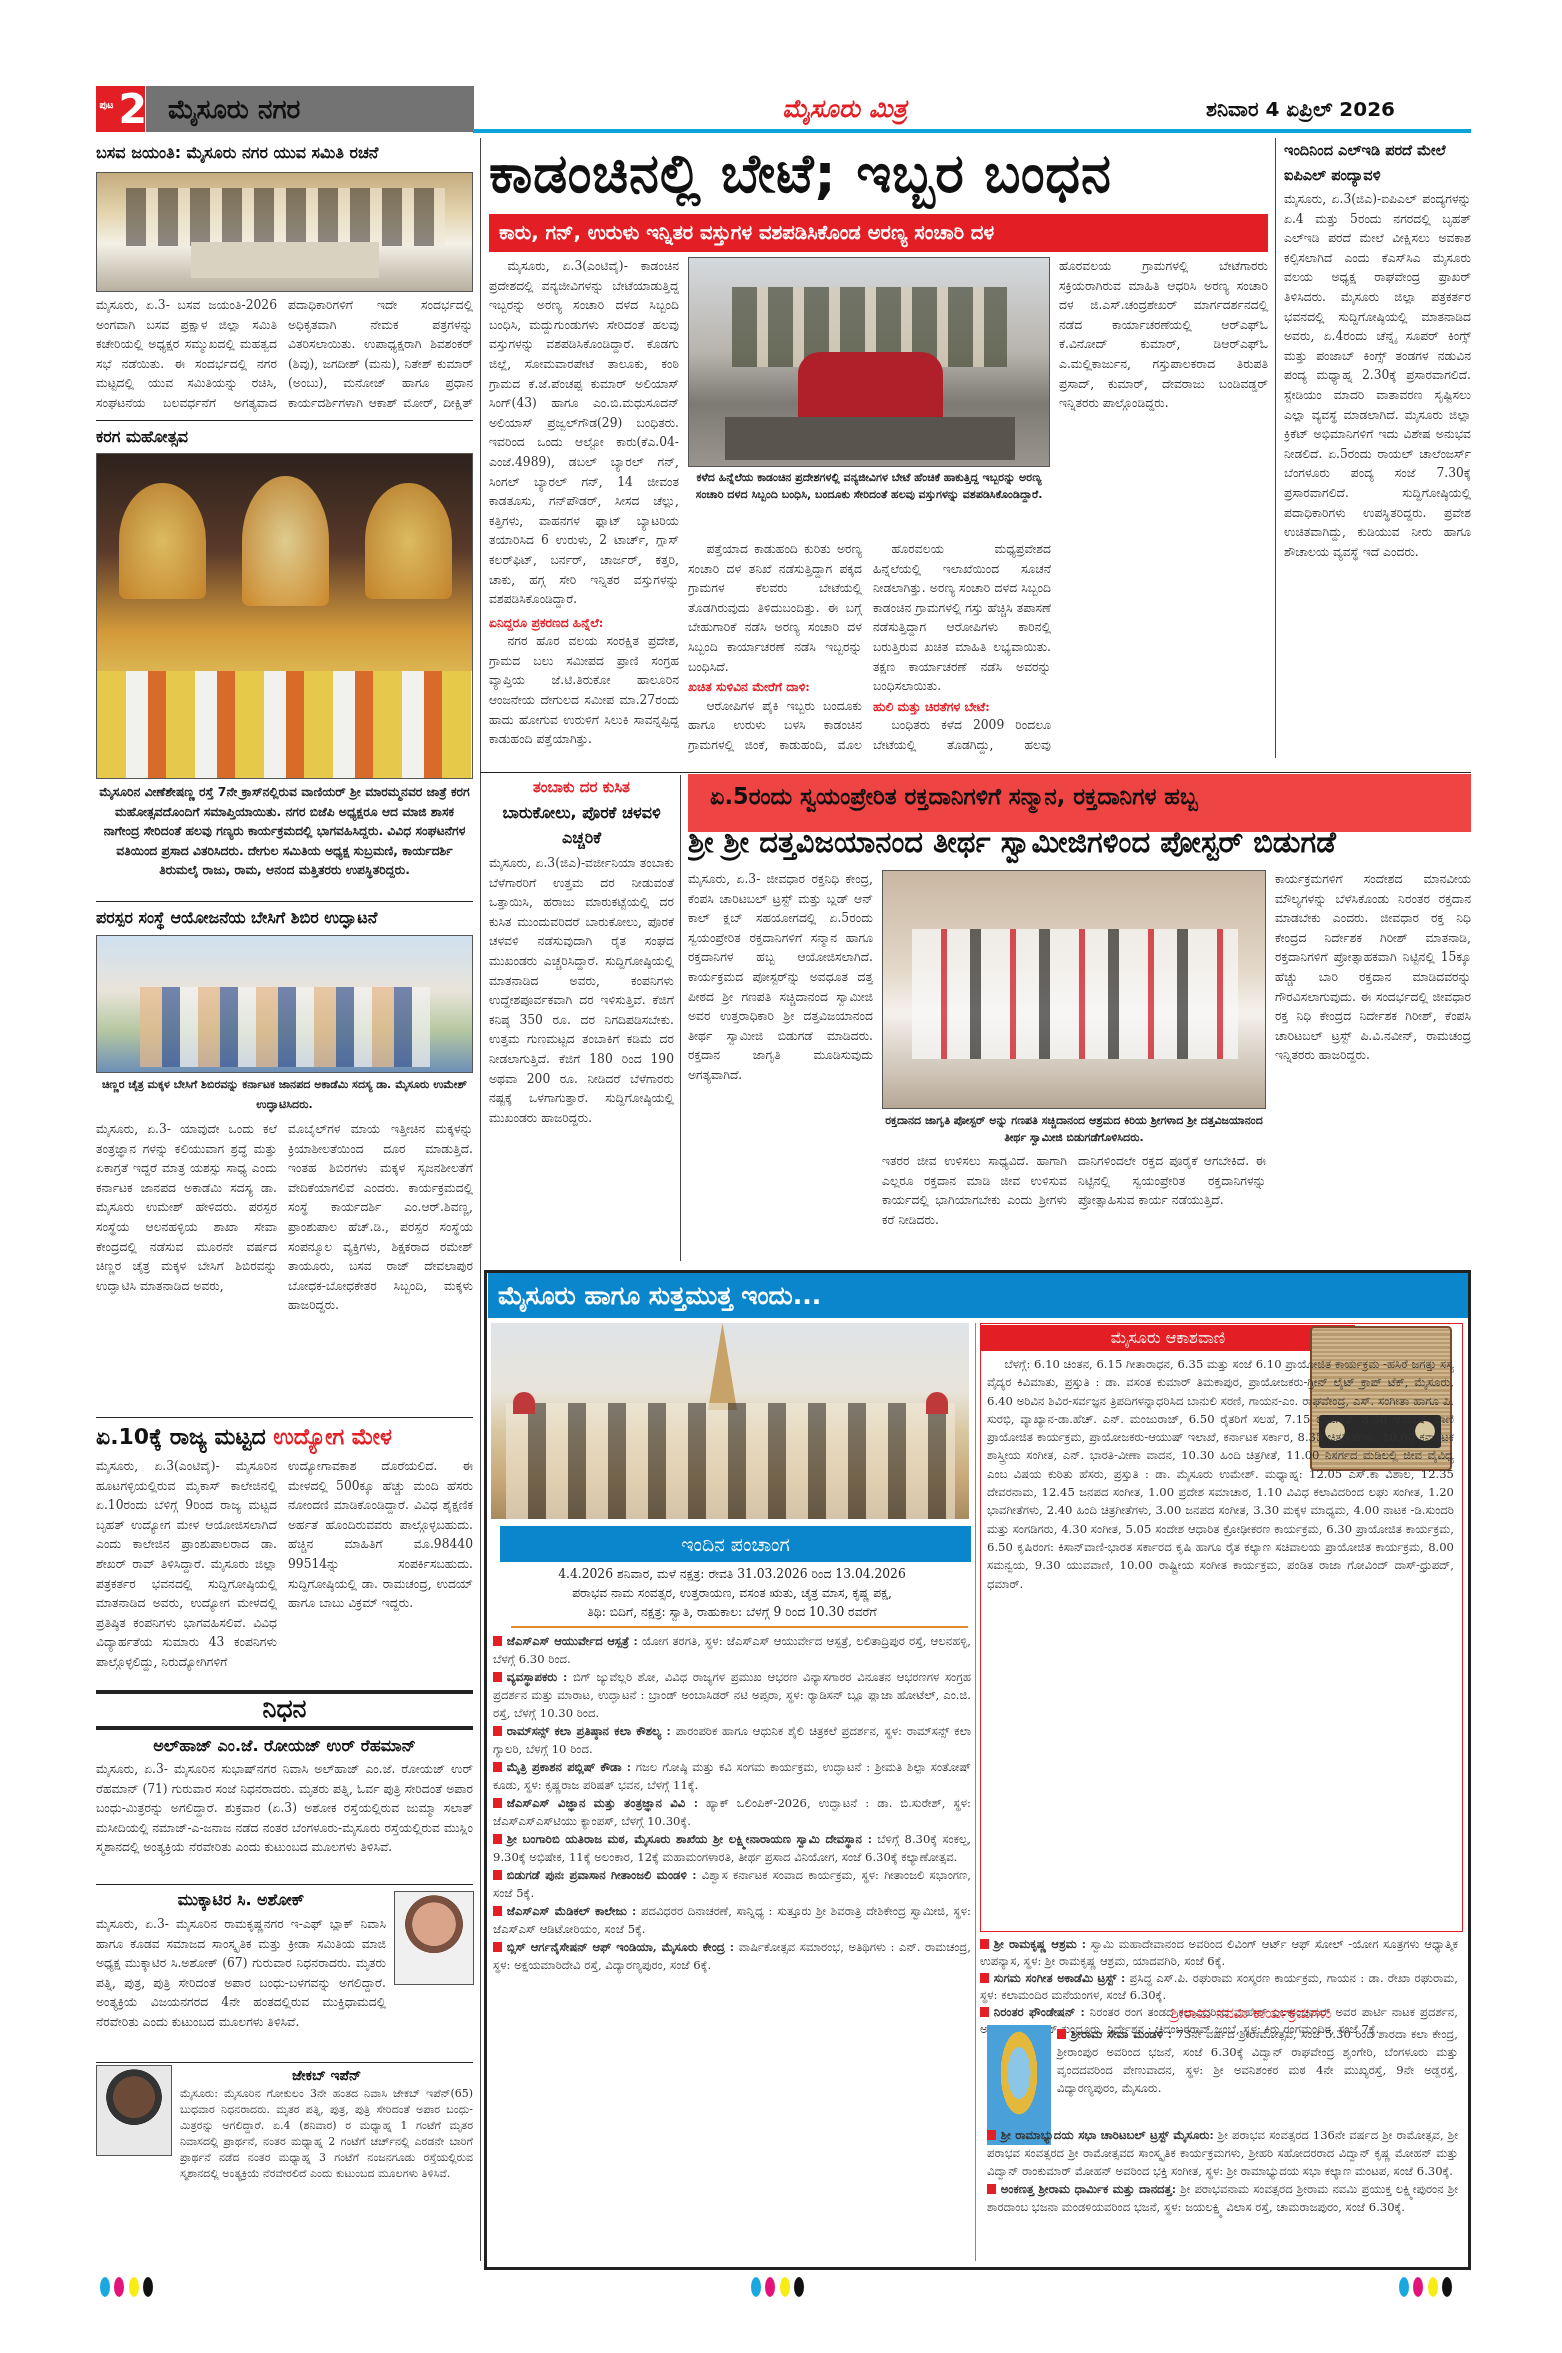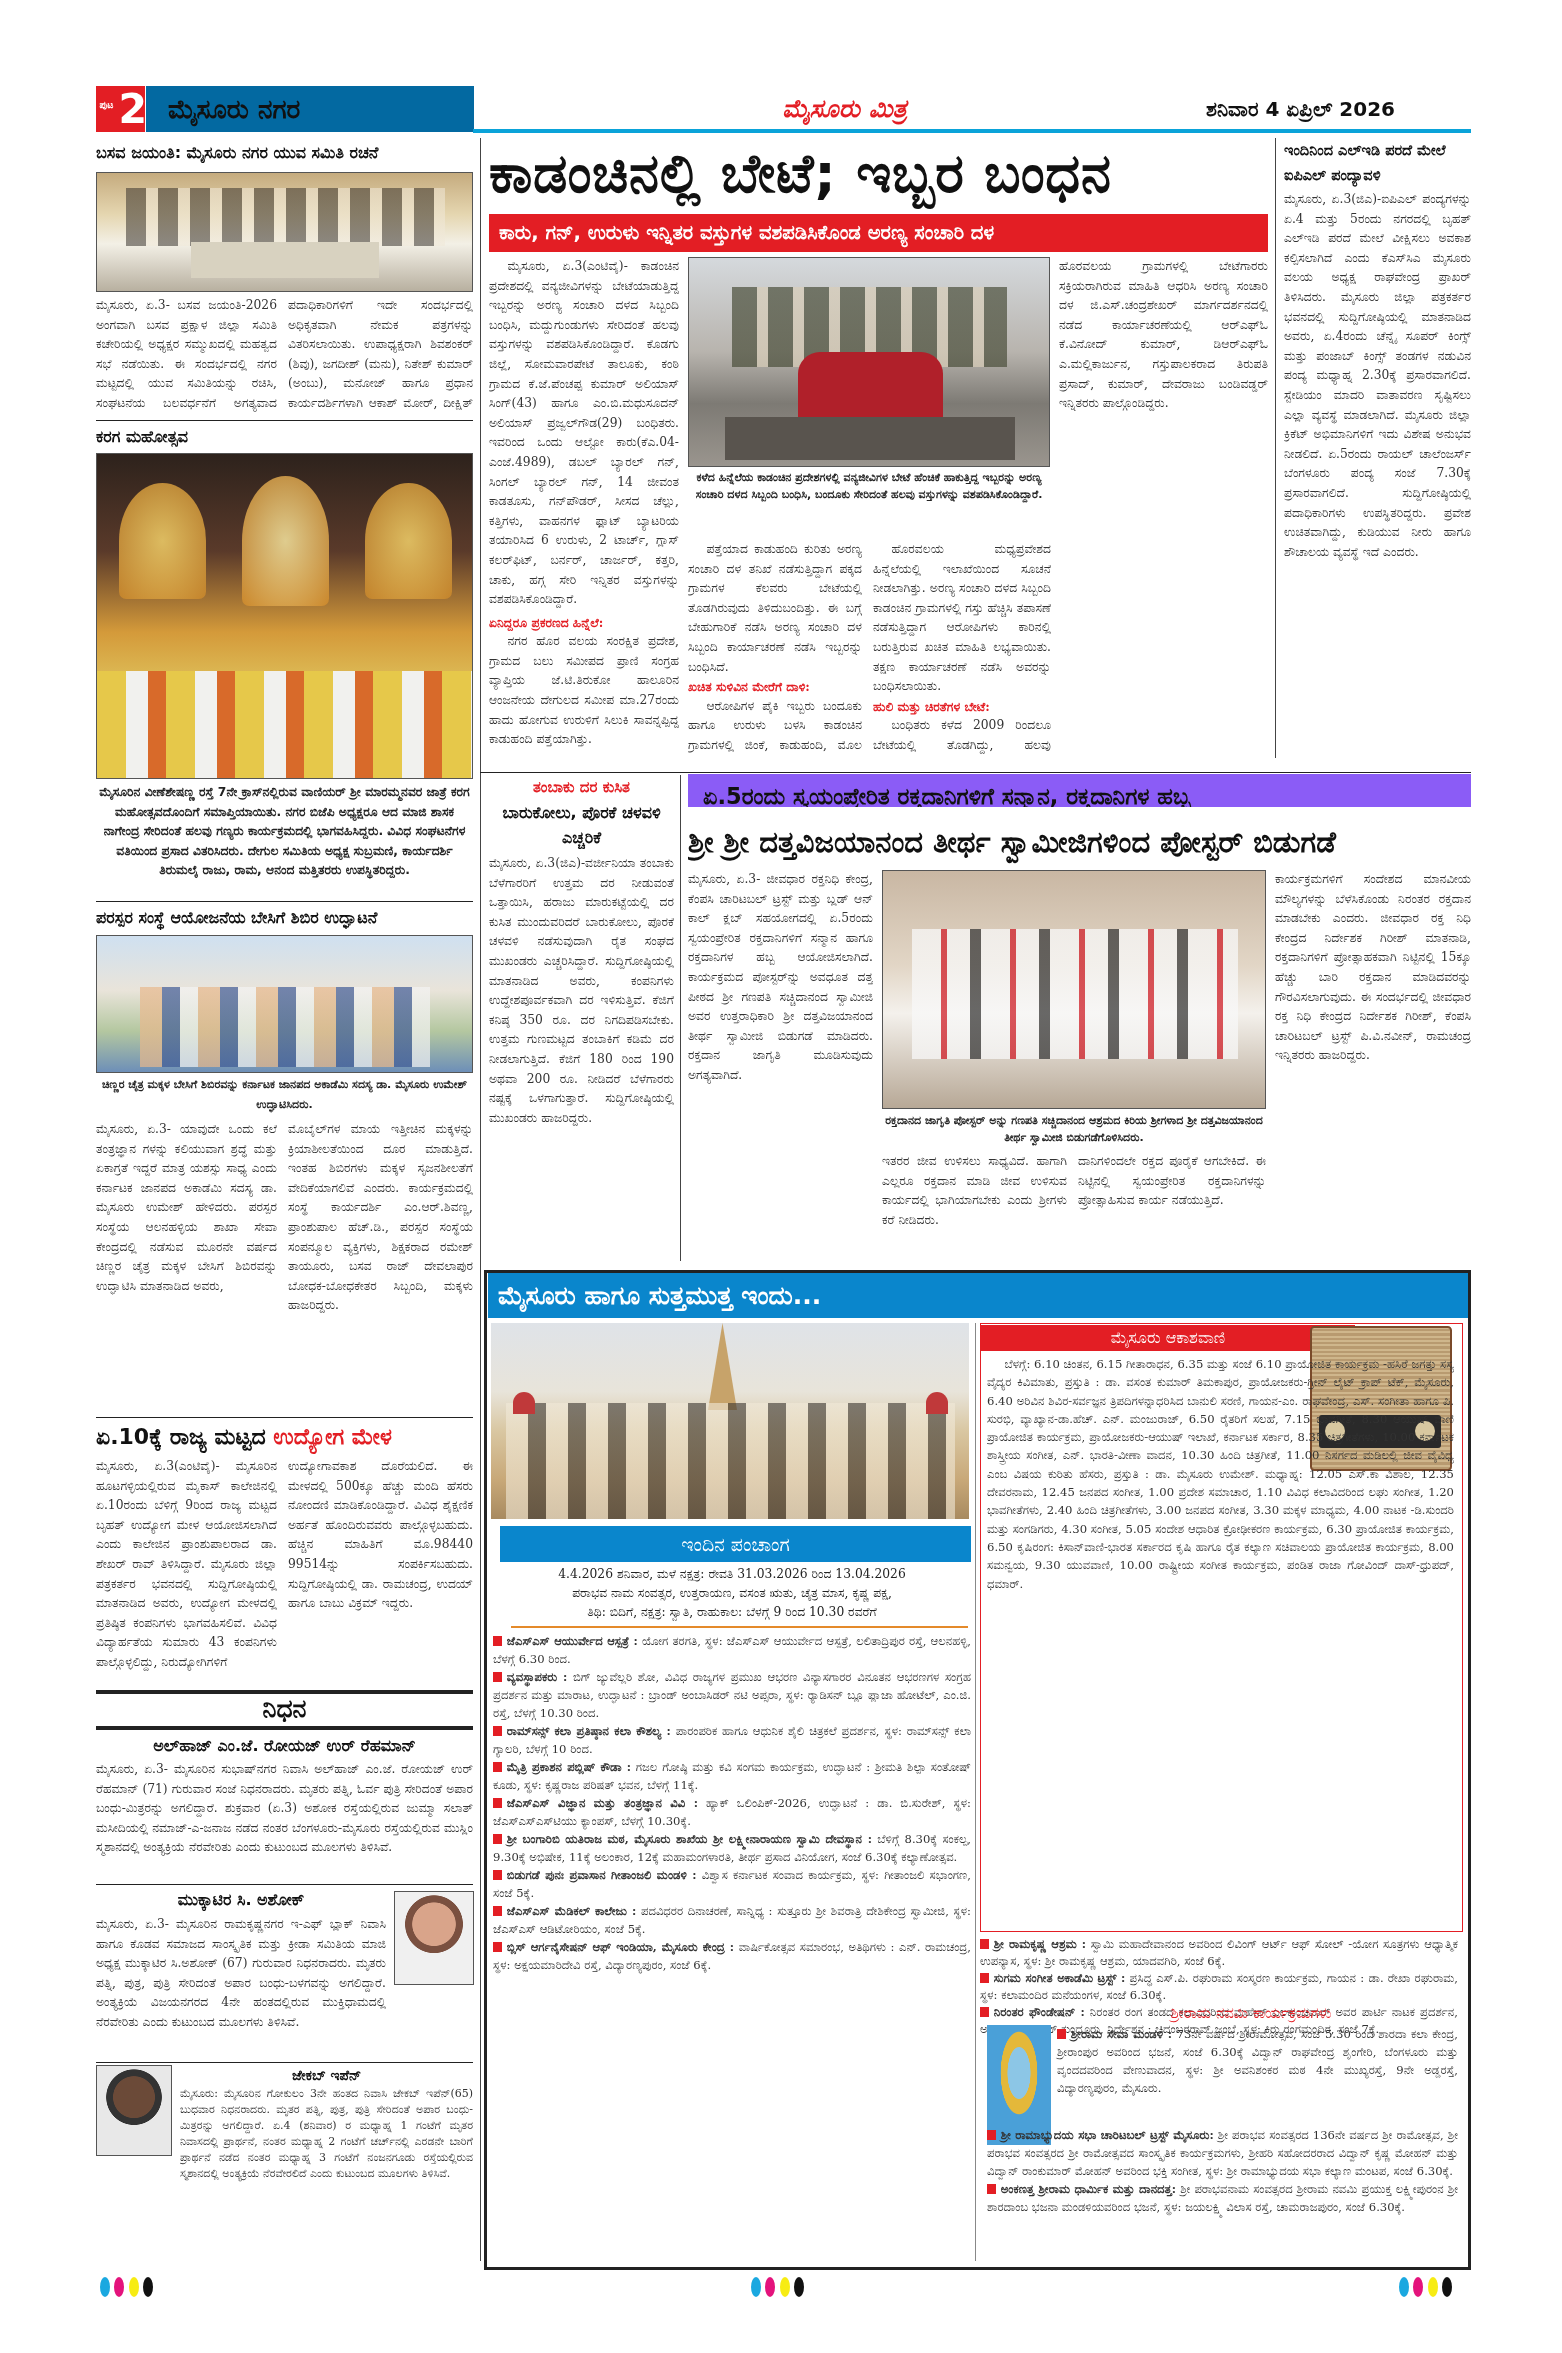--- a/index.html
+++ b/index.html
@@ -15,21 +15,21 @@
 .bul{display:inline-block;width:9.4px;height:9.4px;background:#e31e24;margin-right:4.3px;vertical-align:-0.7px}
 .dot{display:inline-block;width:10px;height:20px;border-radius:50%;margin-right:4.3px}
 </style>
 </head>
 <body>
 
 <div class="abs" style="left:96px;top:86px;width:49px;height:46px;background:#e31e24;color:#fff;font-family:'DejaVu Sans',sans-serif">
   <span style="position:absolute;left:3.6px;top:13px;font-size:9.4px;font-weight:bold">ಪುಟ</span>
   <span style="position:absolute;left:22.5px;top:-1.4px;font-size:41px;font-weight:bold">2</span>
 </div>
-<div class="abs head" style="left:146px;top:86px;width:328px;height:46px;background:#0369a1;font-size:26px;line-height:46px;padding-left:22px">ಮೈಸೂರು ನಗರ</div>
+<div class="abs head" style="left:146px;top:86px;width:328px;height:46px;background:#737373;font-size:26px;line-height:46px;padding-left:22px">ಮೈಸೂರು ನಗರ</div>
 <div class="abs" style="left:725px;top:86px;width:239px;text-align:center;color:#e31e24;font-family:'DejaVu Sans',sans-serif;font-weight:bold;font-style:italic;font-size:25px;line-height:46px">ಮೈಸೂರು ಮಿತ್ರ</div>
 <div class="abs head" style="left:1130px;top:86px;width:341px;text-align:center;font-size:20px;line-height:46px">ಶನಿವಾರ 4 ಏಪ್ರಿಲ್ 2026</div>
 <div class="abs" style="left:473px;top:129px;width:998px;height:3.6px;background:#0aa3d9"></div>
 
 <div class="abs head" style="left:96px;top:138px;width:377px;font-size:16px;line-height:29px;white-space:nowrap;overflow:hidden">ಬಸವ ಜಯಂತಿ: ಮೈಸೂರು ನಗರ ಯುವ ಸಮಿತಿ ರಚನೆ</div>
 <div class="photo" style="left:96px;top:172px;width:377px;height:120px;background:linear-gradient(180deg,#c5ab7e 0%,#e5d6b0 35%,#f3f0e6 60%,#b8b0a0 100%)">
   <div style="position:absolute;left:29px;top:14.5px;width:319px;height:58px;background:repeating-linear-gradient(90deg,#38322c 0 20px,#f0e8d8 20px 32px);opacity:.55"></div>
   <div style="position:absolute;left:94px;top:69px;width:188px;height:36px;background:#d8d2c0"></div>
 </div>
 <div class="abs txt" style="left:96px;top:296px;width:181px;height:123px">ಮೈಸೂರು, ಏ.3- ಬಸವ ಜಯಂತಿ-2026 ಅಂಗವಾಗಿ ಬಸವ ಪ್ರಕ್ಷಾಳ ಜಿಲ್ಲಾ ಸಮಿತಿ ಕಚೇರಿಯಲ್ಲಿ ಅಧ್ಯಕ್ಷರ ಸಮ್ಮುಖದಲ್ಲಿ ಮಹತ್ವದ ಸಭೆ ನಡೆಯಿತು. ಈ ಸಂದರ್ಭದಲ್ಲಿ ನಗರ ಮಟ್ಟದಲ್ಲಿ ಯುವ ಸಮಿತಿಯನ್ನು ರಚಿಸಿ, ಸಂಘಟನೆಯ ಬಲವರ್ಧನೆಗೆ ಅಗತ್ಯವಾದ ಕಾರ್ಯಕ್ರಮ ಹಾಗೂ ಭವಿಷ್ಯದ ಯೋಜನೆಗಳ ಬಗ್ಗೆ ಚರ್ಚಿಸಲಾಯಿತು. ಅಂತಿಮವಾಗಿ</div>
@@ -111,21 +111,21 @@
 <div class="abs head" style="left:1284px;top:138px;width:187px;font-size:14.5px;line-height:25px">ಇಂದಿನಿಂದ ಎಲ್‌ಇಡಿ ಪರದೆ ಮೇಲೆ ಐಪಿಎಲ್ ಪಂದ್ಯಾವಳಿ</div>
 <div class="abs txt" style="left:1284px;top:190px;width:187px;height:567px">ಮೈಸೂರು, ಏ.3(ಜಿಎ)-ಐಪಿಎಲ್ ಪಂದ್ಯಗಳನ್ನು ಏ.4 ಮತ್ತು 5ರಂದು ನಗರದಲ್ಲಿ ಬೃಹತ್ ಎಲ್‌ಇಡಿ ಪರದೆ ಮೇಲೆ ವೀಕ್ಷಿಸಲು ಅವಕಾಶ ಕಲ್ಪಿಸಲಾಗಿದೆ ಎಂದು ಕೆಎಸ್‌ಸಿಎ ಮೈಸೂರು ವಲಯ ಅಧ್ಯಕ್ಷ ರಾಘವೇಂದ್ರ ಪ್ರಾಖರ್ ತಿಳಿಸಿದರು. ಮೈಸೂರು ಜಿಲ್ಲಾ ಪತ್ರಕರ್ತರ ಭವನದಲ್ಲಿ ಸುದ್ದಿಗೋಷ್ಠಿಯಲ್ಲಿ ಮಾತನಾಡಿದ ಅವರು, ಏ.4ರಂದು ಚೆನ್ನೈ ಸೂಪರ್ ಕಿಂಗ್ಸ್ ಮತ್ತು ಪಂಜಾಬ್ ಕಿಂಗ್ಸ್ ತಂಡಗಳ ನಡುವಿನ ಪಂದ್ಯ ಮಧ್ಯಾಹ್ನ 2.30ಕ್ಕೆ ಪ್ರಸಾರವಾಗಲಿದೆ. ಸ್ಟೇಡಿಯಂ ಮಾದರಿ ವಾತಾವರಣ ಸೃಷ್ಟಿಸಲು ಎಲ್ಲಾ ವ್ಯವಸ್ಥೆ ಮಾಡಲಾಗಿದೆ. ಮೈಸೂರು ಜಿಲ್ಲಾ ಕ್ರಿಕೆಟ್ ಅಭಿಮಾನಿಗಳಿಗೆ ಇದು ವಿಶೇಷ ಅನುಭವ ನೀಡಲಿದೆ. ಏ.5ರಂದು ರಾಯಲ್ ಚಾಲೆಂಜರ್ಸ್ ಬೆಂಗಳೂರು ಪಂದ್ಯ ಸಂಜೆ 7.30ಕ್ಕೆ ಪ್ರಸಾರವಾಗಲಿದೆ. ಸುದ್ದಿಗೋಷ್ಠಿಯಲ್ಲಿ ಪದಾಧಿಕಾರಿಗಳು ಉಪಸ್ಥಿತರಿದ್ದರು. ಪ್ರವೇಶ ಉಚಿತವಾಗಿದ್ದು, ಕುಡಿಯುವ ನೀರು ಹಾಗೂ ಶೌಚಾಲಯ ವ್ಯವಸ್ಥೆ ಇದೆ ಎಂದರು.</div>
 
 <div class="rule" style="left:480px;top:772px;width:991px;height:1.4px"></div>
 
 <div class="abs head" style="left:489px;top:775px;width:185px;text-align:center;color:#e31e24;font-size:15px;line-height:25px">ತಂಬಾಕು ದರ ಕುಸಿತ</div>
 <div class="abs head" style="left:489px;top:800px;width:185px;text-align:center;font-size:16px;line-height:25px">ಬಾರುಕೋಲು, ಪೊರಕೆ ಚಳವಳಿ ಎಚ್ಚರಿಕೆ</div>
 <div class="abs txt" style="left:489px;top:854px;width:185px;height:407px">ಮೈಸೂರು, ಏ.3(ಜಿಎ)-ವರ್ಜೀನಿಯಾ ತಂಬಾಕು ಬೆಳೆಗಾರರಿಗೆ ಉತ್ತಮ ದರ ನೀಡುವಂತೆ ಒತ್ತಾಯಿಸಿ, ಹರಾಜು ಮಾರುಕಟ್ಟೆಯಲ್ಲಿ ದರ ಕುಸಿತ ಮುಂದುವರಿದರೆ ಬಾರುಕೋಲು, ಪೊರಕೆ ಚಳವಳಿ ನಡೆಸುವುದಾಗಿ ರೈತ ಸಂಘದ ಮುಖಂಡರು ಎಚ್ಚರಿಸಿದ್ದಾರೆ. ಸುದ್ದಿಗೋಷ್ಠಿಯಲ್ಲಿ ಮಾತನಾಡಿದ ಅವರು, ಕಂಪನಿಗಳು ಉದ್ದೇಶಪೂರ್ವಕವಾಗಿ ದರ ಇಳಿಸುತ್ತಿವೆ. ಕೆಜಿಗೆ ಕನಿಷ್ಠ 350 ರೂ. ದರ ನಿಗದಿಪಡಿಸಬೇಕು. ಉತ್ತಮ ಗುಣಮಟ್ಟದ ತಂಬಾಕಿಗೆ ಕಡಿಮೆ ದರ ನೀಡಲಾಗುತ್ತಿದೆ. ಕೆಜಿಗೆ 180 ರಿಂದ 190 ಅಥವಾ 200 ರೂ. ನೀಡಿದರೆ ಬೆಳೆಗಾರರು ನಷ್ಟಕ್ಕೆ ಒಳಗಾಗುತ್ತಾರೆ. ಸುದ್ದಿಗೋಷ್ಠಿಯಲ್ಲಿ ಮುಖಂಡರು ಹಾಜರಿದ್ದರು.</div>
 <div class="vrule" style="left:680px;top:775px;height:486px"></div>
 
-<div class="abs head" style="left:688px;top:774px;width:783px;height:33px;background:#8b5cf6;font-size:22.5px;line-height:45px;padding-left:15px;white-space:nowrap;overflow:hidden">ಏ.5ರಂದು ಸ್ವಯಂಪ್ರೇರಿತ ರಕ್ತದಾನಿಗಳಿಗೆ ಸನ್ಮಾನ, ರಕ್ತದಾನಿಗಳ ಹಬ್ಬ</div>
+<div class="abs head" style="left:688px;top:774px;width:783px;height:58px;background:#ef4444;font-size:22.5px;line-height:45px;padding-left:22px;white-space:nowrap;overflow:hidden">ಏ.5ರಂದು ಸ್ವಯಂಪ್ರೇರಿತ ರಕ್ತದಾನಿಗಳಿಗೆ ಸನ್ಮಾನ, ರಕ್ತದಾನಿಗಳ ಹಬ್ಬ</div>
 <div class="abs head" style="left:688px;top:820px;width:783px;font-size:29px;line-height:45px;white-space:nowrap;overflow:hidden">ಶ್ರೀ ಶ್ರೀ ದತ್ತವಿಜಯಾನಂದ ತೀರ್ಥ ಸ್ವಾಮೀಜಿಗಳಿಂದ ಪೋಸ್ಟರ್ ಬಿಡುಗಡೆ</div>
 <div class="abs txt" style="left:688px;top:870px;width:185px;height:391px">ಮೈಸೂರು, ಏ.3- ಜೀವಧಾರ ರಕ್ತನಿಧಿ ಕೇಂದ್ರ, ಕೆಂಪಸಿ ಚಾರಿಟಬಲ್ ಟ್ರಸ್ಟ್ ಮತ್ತು ಬ್ಲಡ್ ಆನ್ ಕಾಲ್ ಕ್ಲಬ್ ಸಹಯೋಗದಲ್ಲಿ ಏ.5ರಂದು ಸ್ವಯಂಪ್ರೇರಿತ ರಕ್ತದಾನಿಗಳಿಗೆ ಸನ್ಮಾನ ಹಾಗೂ ರಕ್ತದಾನಿಗಳ ಹಬ್ಬ ಆಯೋಜಿಸಲಾಗಿದೆ. ಕಾರ್ಯಕ್ರಮದ ಪೋಸ್ಟರ್‌ನ್ನು ಅವಧೂತ ದತ್ತ ಪೀಠದ ಶ್ರೀ ಗಣಪತಿ ಸಚ್ಚಿದಾನಂದ ಸ್ವಾಮೀಜಿ ಅವರ ಉತ್ತರಾಧಿಕಾರಿ ಶ್ರೀ ದತ್ತವಿಜಯಾನಂದ ತೀರ್ಥ ಸ್ವಾಮೀಜಿ ಬಿಡುಗಡೆ ಮಾಡಿದರು. ರಕ್ತದಾನ ಜಾಗೃತಿ ಮೂಡಿಸುವುದು ಅಗತ್ಯವಾಗಿದೆ.</div>
 <div class="photo" style="left:882px;top:870px;width:384px;height:239px;background:linear-gradient(180deg,#c9b7a3 0%,#e2d6c6 40%,#f4f1ec 60%,#b7a896 100%)">
   <div style="position:absolute;left:29px;top:58px;width:326px;height:130px;background:repeating-linear-gradient(90deg,#f8f8f8 0 29px,#d0202a 29px 35px,#f8f8f8 35px 58px,#3a3a3a 58px 69px);opacity:.75"></div>
 </div>
 <div class="abs cap" style="left:882px;top:1112px;width:384px;height:36px;font-size:11px;line-height:17.4px;overflow:hidden">ರಕ್ತದಾನದ ಜಾಗೃತಿ ಪೋಸ್ಟರ್‌ ಅನ್ನು ಗಣಪತಿ ಸಚ್ಚಿದಾನಂದ ಆಶ್ರಮದ ಕಿರಿಯ ಶ್ರೀಗಳಾದ ಶ್ರೀ ದತ್ತವಿಜಯಾನಂದ ತೀರ್ಥ ಸ್ವಾಮೀಜಿ ಬಿಡುಗಡೆಗೊಳಿಸಿದರು.</div>
 <div class="abs txt" style="left:882px;top:1152px;width:185px;height:109px">ಇತರರ ಜೀವ ಉಳಿಸಲು ಸಾಧ್ಯವಿದೆ. ಹಾಗಾಗಿ ಎಲ್ಲರೂ ರಕ್ತದಾನ ಮಾಡಿ ಜೀವ ಉಳಿಸುವ ಕಾರ್ಯದಲ್ಲಿ ಭಾಗಿಯಾಗಬೇಕು ಎಂದು ಶ್ರೀಗಳು ಕರೆ ನೀಡಿದರು.</div>
 <div class="abs txt" style="left:1078px;top:1152px;width:188px;height:109px">ದಾನಿಗಳಿಂದಲೇ ರಕ್ತದ ಪೂರೈಕೆ ಆಗಬೇಕಿದೆ. ಈ ನಿಟ್ಟಿನಲ್ಲಿ ಸ್ವಯಂಪ್ರೇರಿತ ರಕ್ತದಾನಿಗಳನ್ನು ಪ್ರೋತ್ಸಾಹಿಸುವ ಕಾರ್ಯ ನಡೆಯುತ್ತಿದೆ.</div>
 <div class="abs txt" style="left:1275px;top:870px;width:196px;height:391px">ಕಾರ್ಯಕ್ರಮಗಳಿಗೆ ಸಂದೇಶದ ಮಾನವೀಯ ಮೌಲ್ಯಗಳನ್ನು ಬೆಳೆಸಿಕೊಂಡು ನಿರಂತರ ರಕ್ತದಾನ ಮಾಡಬೇಕು ಎಂದರು. ಜೀವಧಾರ ರಕ್ತ ನಿಧಿ ಕೇಂದ್ರದ ನಿರ್ದೇಶಕ ಗಿರೀಶ್ ಮಾತನಾಡಿ, ರಕ್ತದಾನಿಗಳಿಗೆ ಪ್ರೋತ್ಸಾಹಕವಾಗಿ ನಿಟ್ಟಿನಲ್ಲಿ 15ಕ್ಕೂ ಹೆಚ್ಚು ಬಾರಿ ರಕ್ತದಾನ ಮಾಡಿದವರನ್ನು ಗೌರವಿಸಲಾಗುವುದು. ಈ ಸಂದರ್ಭದಲ್ಲಿ ಜೀವಧಾರ ರಕ್ತ ನಿಧಿ ಕೇಂದ್ರದ ನಿರ್ದೇಶಕ ಗಿರೀಶ್, ಕೆಂಪಸಿ ಚಾರಿಟಬಲ್ ಟ್ರಸ್ಟ್ ಪಿ.ವಿ.ನವೀನ್, ರಾಮಚಂದ್ರ ಇನ್ನಿತರರು ಹಾಜರಿದ್ದರು.</div>
 

